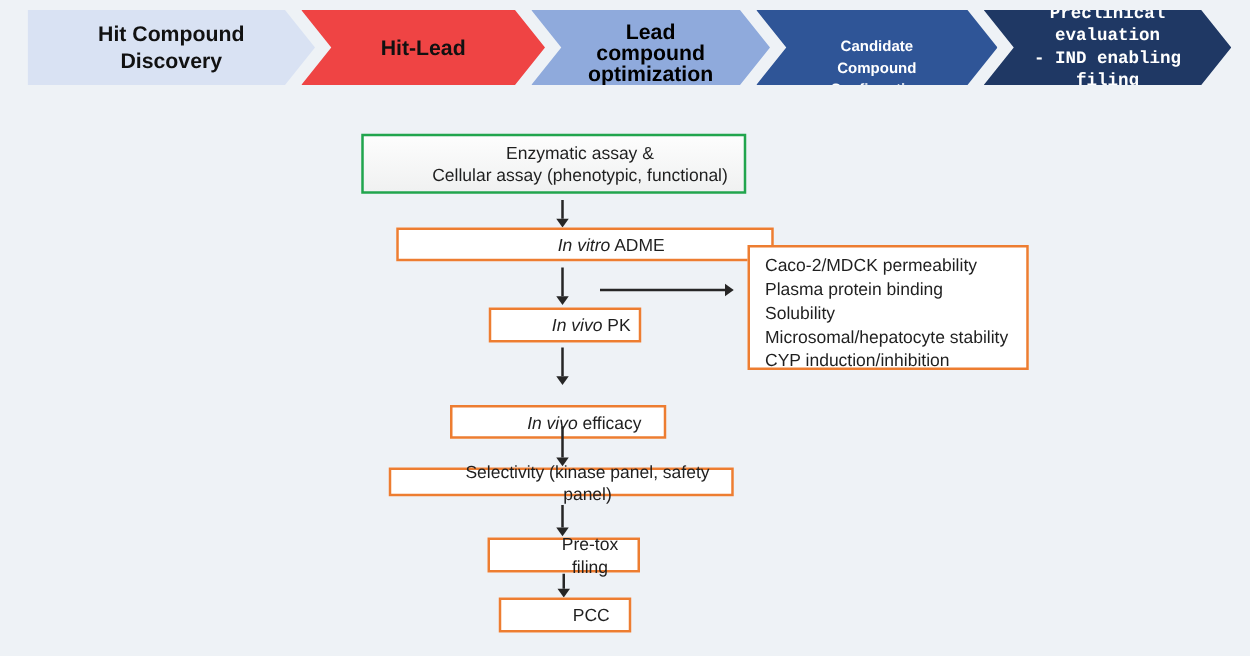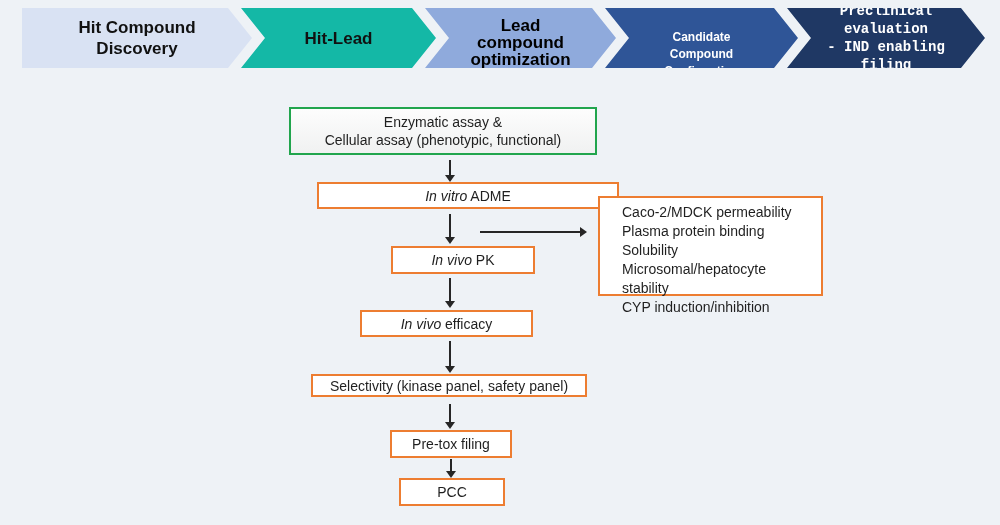--- a/index.html
+++ b/index.html
@@ -44,39 +44,40 @@
     position: absolute;
     background: #ffffff;
     display: flex;
     align-items: center;
     justify-content: center;
     text-align: center;
     color: #1f1f1f;
     font-size: 14px;
     box-sizing: border-box;
     line-height: 18px;
+    padding-left: 42px;
   }
   .fbox i { font-style: italic; }
   .green-box {
     border: 2px solid #21a54d;
     background: linear-gradient(180deg, #fdfdfd, #f0f1f1);
     white-space: pre-line;
   }
   .orange-box { border: 2px solid #ed7d31; }
   .thick { border-width: 2.5px; }
 
   .sidebox {
     position: absolute;
     border: 2px solid #ed7d31;
     background: #ffffff;
     box-sizing: border-box;
     font-size: 14px;
     line-height: 19px;
     color: #1f1f1f;
-    padding: 5px 22px;
+    padding: 5px 12px;
     white-space: pre-line;
     text-align: left;
   }
 
   
   .varrow { position: absolute; width: 2px; background: #262626; }
   .varrow::after {
     content: "";
     position: absolute;
     left: 50%;
@@ -103,21 +104,21 @@
 </head>
 <body>
 
 <div class="canvas">
 
   <div class="banner">
     <div class="stage s1 clip-first" style="left: 22px; width: 230px; background: rgb(217, 226, 243); color: rgb(17, 17, 17);">
       <div class="stage-label">Hit Compound
 Discovery</div>
     </div>
-    <div class="stage s2 clip-mid" style="left: 241px; width: 195px; background: #14b8a6; color: rgb(17, 17, 17);">
+    <div class="stage s2 clip-mid" style="left: 241px; width: 195px; background: #ef4444; color: rgb(17, 17, 17);">
       <div class="stage-label">Hit-Lead</div>
     </div>
     <div class="stage s3 clip-mid" style="left: 425px; width: 191px; background: rgb(143, 170, 220); color: #000000; align-items: flex-end;">
       <div class="stage-label">Lead
 compound
 optimization</div>
     </div>
     <div class="stage s4 clip-mid" style="left: 605px; width: 193px; background: rgb(47, 85, 151); color: rgb(255, 255, 255);">
       <div class="stage-label">Candidate
 Compound
@@ -143,27 +144,27 @@
     <div class="varrow" style="left:449px; top:214px; height:23px;"></div>
 
     <div class="harrow" style="left:480px; top:231px; width:100px;"></div>
 
     <div class="sidebox" style="left: 598px; top: 196px; width: 225px; height: 100px; border-color: rgb(237, 125, 49);">Caco-2/MDCK permeability
 Plasma protein binding
 Solubility
 Microsomal/hepatocyte stability
 CYP induction/inhibition</div>
 
-    <div class="fbox orange-box thick" style="left: 391px; top: 246px; width: 144px; height: 28px; border-color: rgb(237, 125, 49);">
+    <div class="fbox orange-box thick" style="left: 391px; top: 246px; width: 122px; height: 28px; border-color: rgb(237, 125, 49);">
       <span><i>In vivo</i><span> PK</span></span>
     </div>
 
     <div class="varrow" style="left:449px; top:278px; height:23px;"></div>
 
-    <div class="fbox orange-box thick" style="left: 360px; top: 310px; width: 173px; height: 27px; border-color: rgb(237, 125, 49);">
+    <div class="fbox orange-box thick" style="left: 360px; top: 324px; width: 173px; height: 27px; border-color: rgb(237, 125, 49);">
       <span><i>In vivo</i><span> efficacy</span></span>
     </div>
 
     <div class="varrow" style="left:449px; top:341px; height:25px;"></div>
 
     <div class="fbox orange-box thick" style="left: 311px; top: 374px; width: 276px; height: 23px; border-color: rgb(237, 125, 49);">
       <span><i></i><span>Selectivity (kinase panel, safety panel)</span></span>
     </div>
 
     <div class="varrow" style="left:449px; top:404px; height:18px;"></div>

